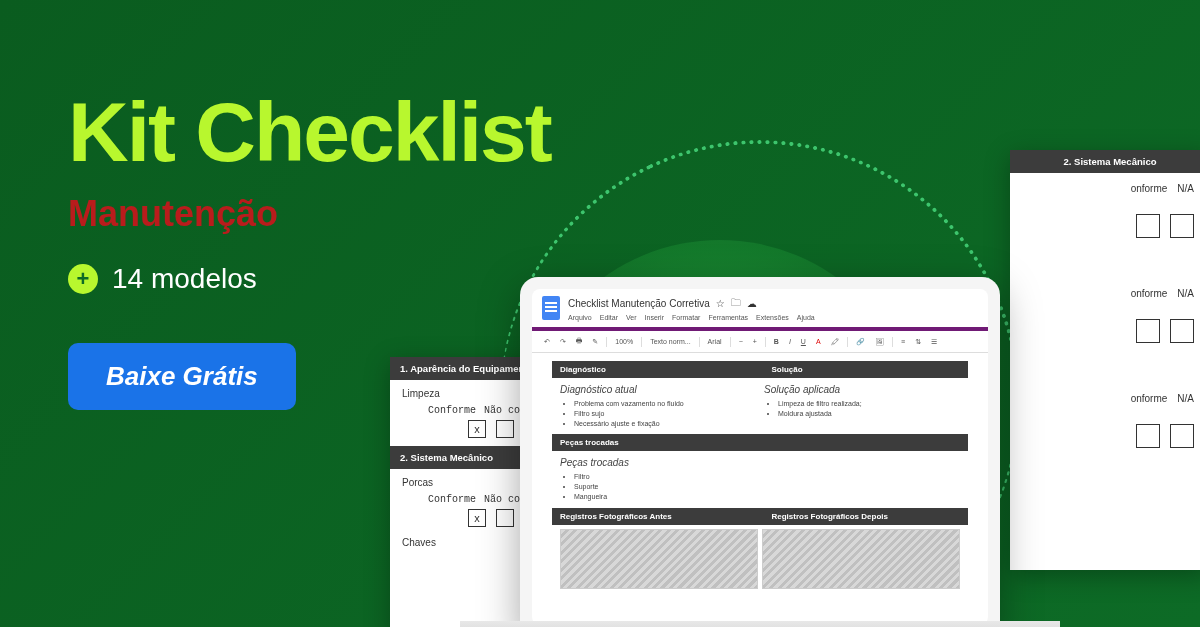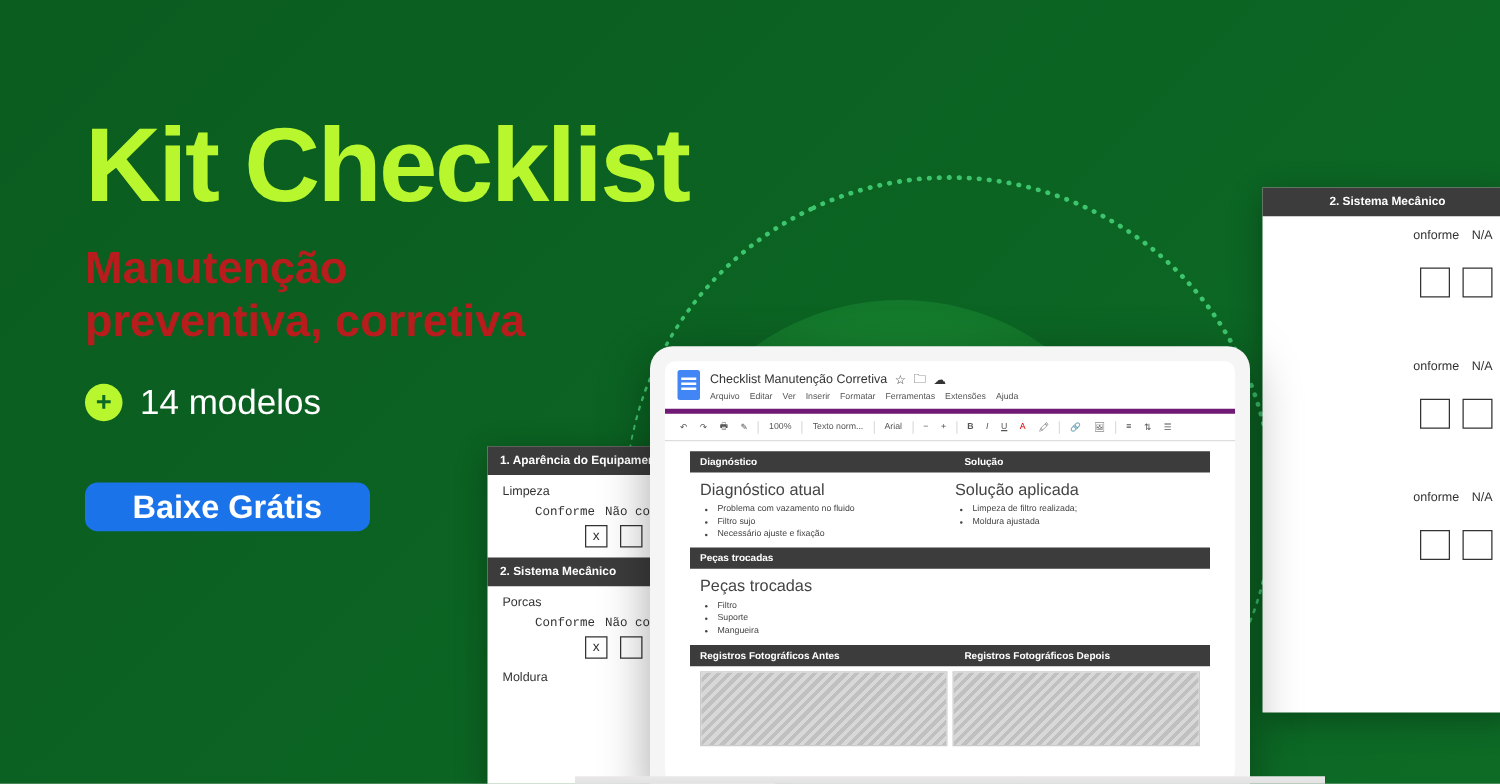--- a/index.html
+++ b/index.html
@@ -73,26 +73,27 @@
 }
 .models-text {
   font-size: 28px;
   font-weight: 500;
   color: #ffffff;
 }
 .cta-button {
   background: #1a73e8;
   color: #ffffff;
   border: none;
-  padding: 4px 38px;
+  padding: 18px 38px;
   font-size: 26px;
   font-weight: 700;
   border-radius: 10px;
   margin-top: 48px;
   cursor: pointer;
+  font-style: italic;
 }
 
 
 .laptop {
   position: absolute;
   right: 200px;
   bottom: -10px;
   width: 480px;
   height: 360px;
   background: #f5f5f5;
@@ -163,21 +164,21 @@
   color: #fff;
   padding: 4px 8px;
   font-size: 8px;
   font-weight: 600;
   display: flex;
   gap: 23px;
 }
 .section-bar.two > div { flex: 1; }
 .body-cols { display: flex; padding: 6px 8px; gap: 8px; }
 .body-col { flex: 1; }
-.body-col .ital { font-size: 13px; margin-bottom: 4px; }
+.body-col .ital { font-style: italic; font-size: 10px; margin-bottom: 4px; }
 .body-col ul { list-style: disc; padding-left: 14px; font-size: 7px; line-height: 1.4; }
 .photo-row { display: flex; gap: 4px; padding: 4px 8px; }
 .photo {
   flex: 1;
   height: 60px;
   background: repeating-linear-gradient(135deg, #d8d8d8 0px, #d8d8d8 3px, #c0c0c0 3px, #c0c0c0 6px);
   border: 1px solid #ccc;
 }
 
 
@@ -233,21 +234,20 @@
 </head>
 <body>
 
 <div class="bg-circle"></div>
 <div class="dotted-arc"></div>
 
 <div class="content">
   <h1 class="title">Kit Checklist</h1>
   <div class="subtitle">
     <div>Manutenção</div>
-    <div>preventiva, corretiva</div>
   </div>
   <div class="models-row">
     <div class="plus-icon">+</div>
     <div class="models-text">14 modelos</div>
   </div>
   <button class="cta-button">Baixe Grátis</button>
 </div>
 
 <div class="side-card left">
   <div class="card-bar">1.   Aparência do Equipamento</div>
@@ -270,21 +270,21 @@
     <div class="check-header">
       <span>Conforme</span>
       <span>Não conforme</span>
       <span>N/A</span>
     </div>
     <div class="check-row">
       <div class="checkbox">x</div>
       <div class="checkbox"></div>
       <div class="checkbox"></div>
     </div>
-    <div class="field-label" style="margin-top:10px">Moldura</div>
+    <div class="field-label" style="margin-top:10px">Chaves</div>
   </div>
 </div>
 
 <div class="side-card right">
   <div class="card-bar" style="text-align:center">2.   Sistema Mecânico</div>
   <div class="right-row">
     <span>onforme</span>
     <span>N/A</span>
   </div>
   <div class="right-row">

